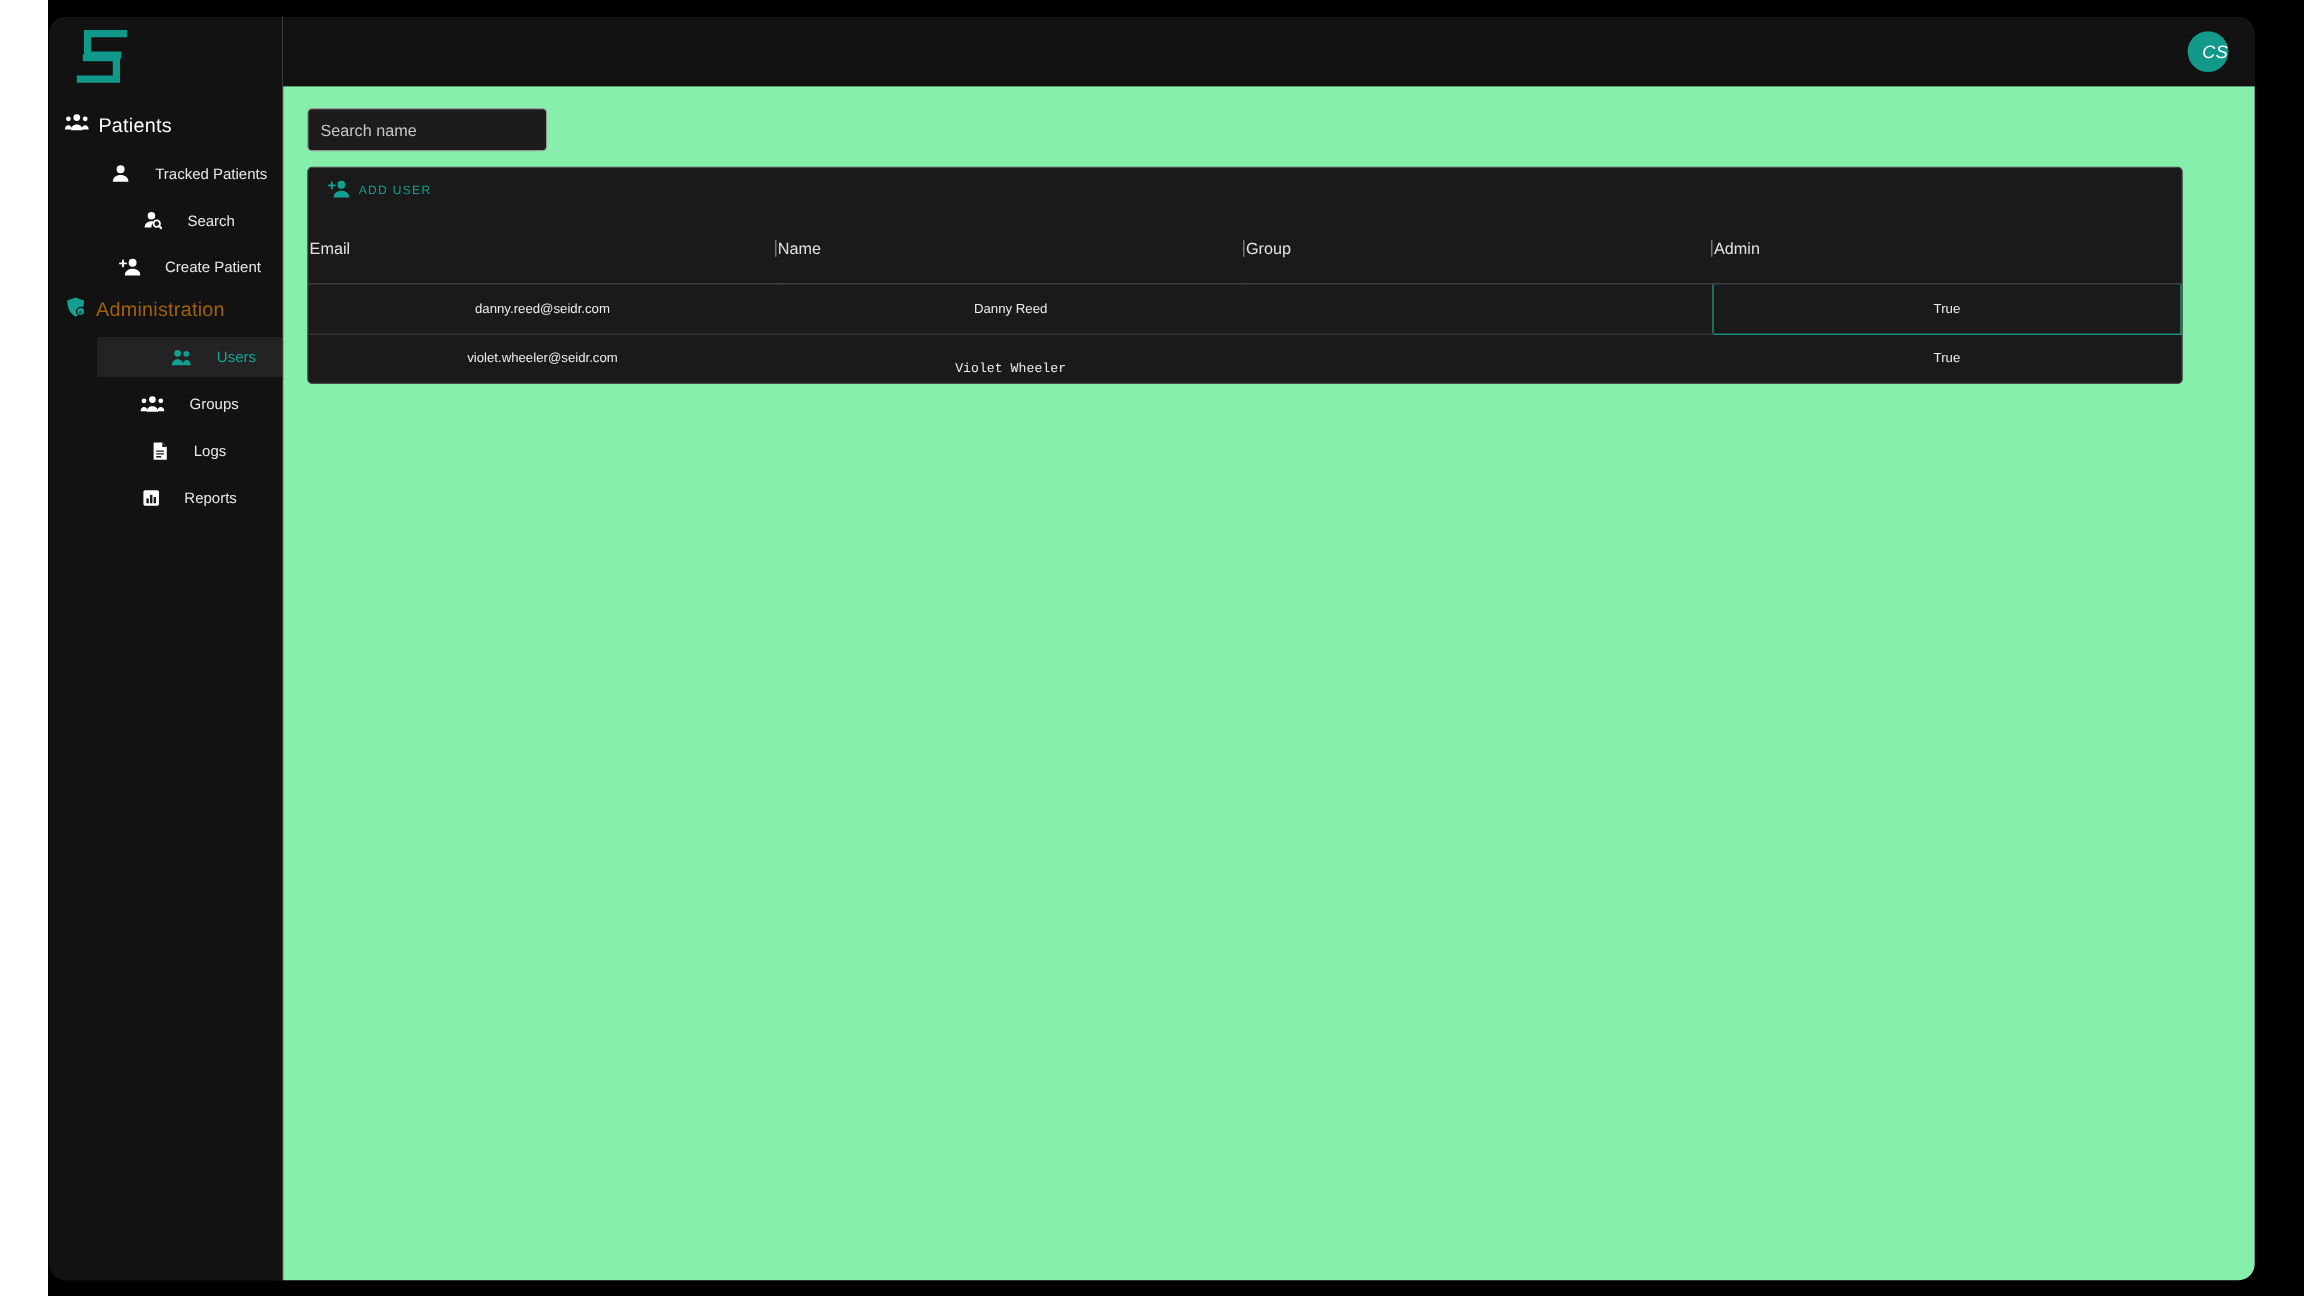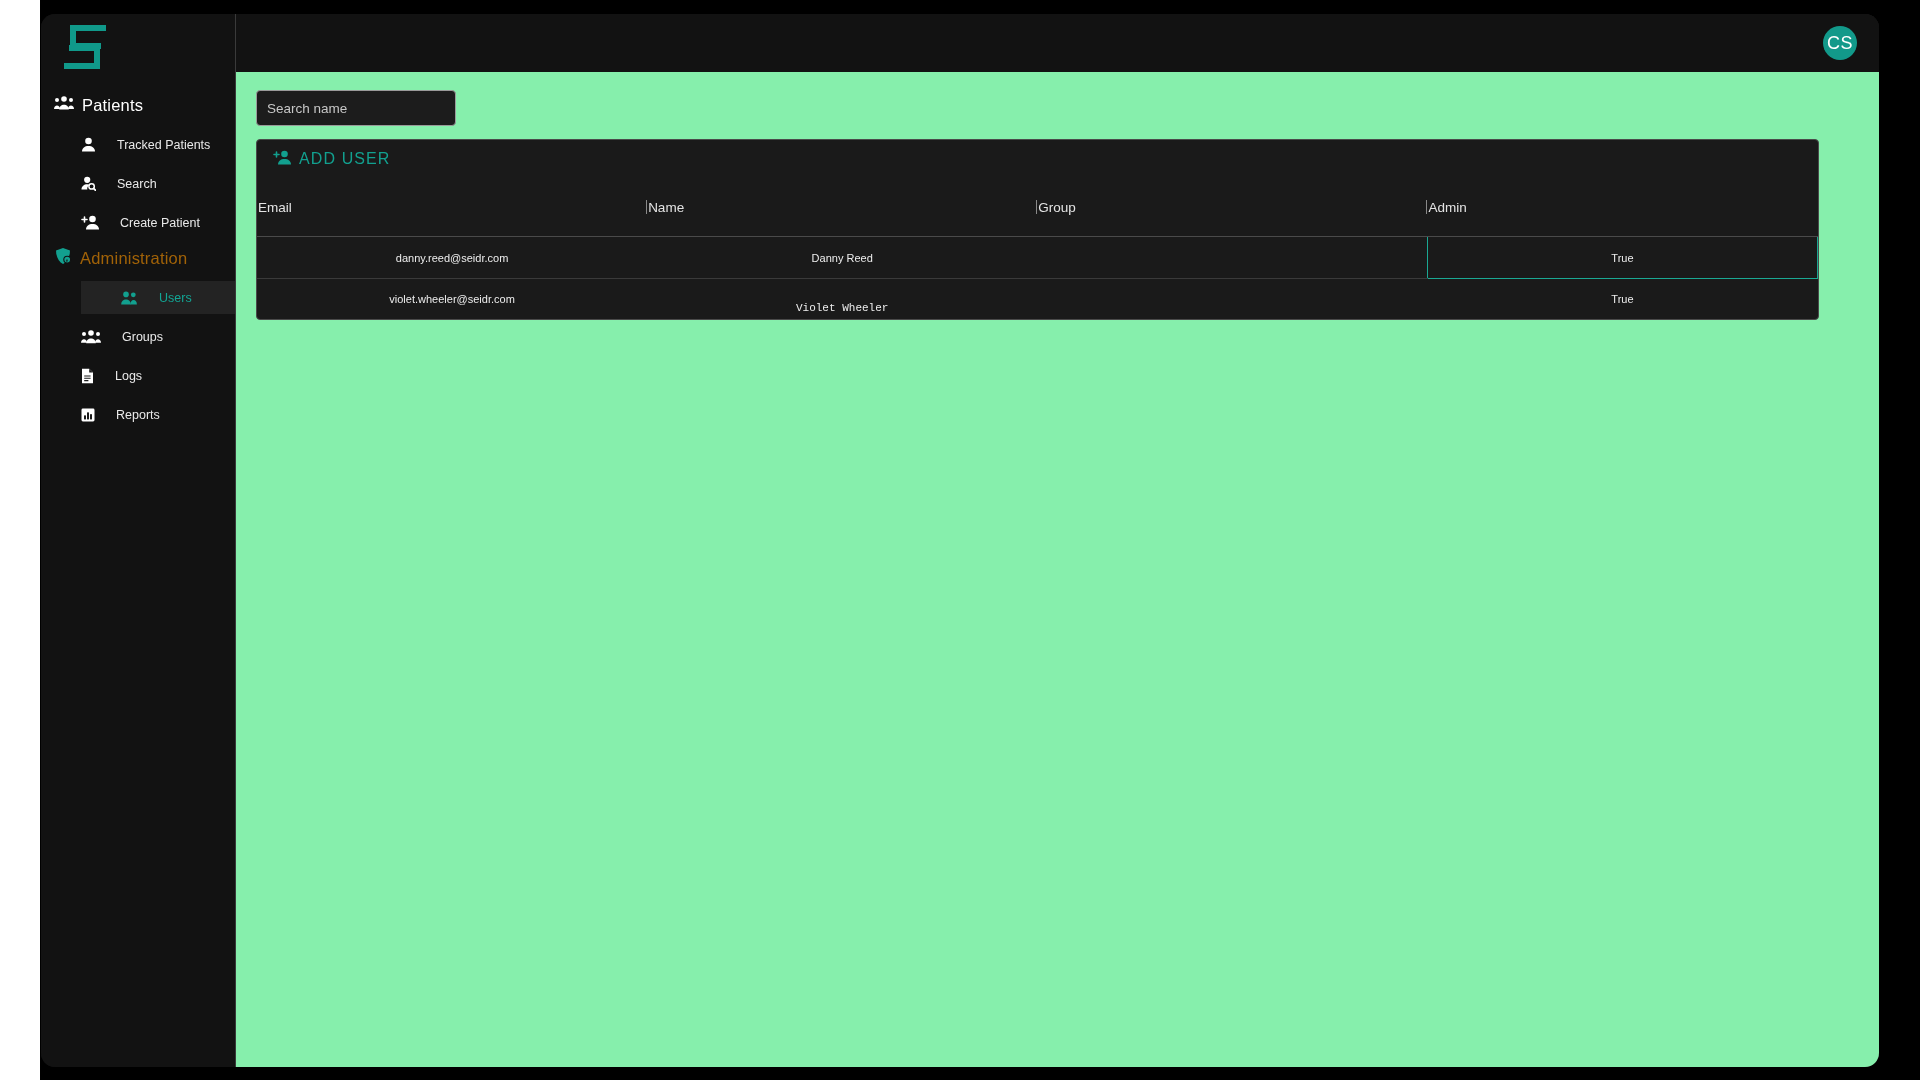--- a/index.html
+++ b/index.html
@@ -75,20 +75,21 @@
 
   .nav-item {
     display: flex;
     align-items: center;
     height: 33px;
     padding-left: 40px;
     gap: 21px;
     font-size: 12.5px;
     color: #e9e9e9;
     margin-top: 6px;
+    justify-content: center;
   }
   .nav-item.active {
     background: #232323;
     color: #12a594;
     margin-left: 40px;
   }
   .nav-item .ico { display:flex; align-items:center; }
 
   
   #main {
@@ -104,25 +105,26 @@
   }
   #avatar {
     position: absolute;
     right: 22px;
     top: 12px;
     width: 34px;
     height: 34px;
     border-radius: 50%;
     background: #12998a;
     color: #ffffff;
-    font-size: 18px;
+    font-size: 15px;
     letter-spacing: .5px;
     display: flex;
     align-items: center;
-    justify-content: center;
+    justify-content: flex-end;
+    font-style: italic;
   }
   #content {
     position: absolute;
     left: 0; right: 0; top: 58px; bottom: 0;
     background: #86efac;
     padding: 18px 20px 0 20px;
     box-sizing: border-box;
   }
 
   
@@ -155,21 +157,21 @@
     display: flex;
     align-items: center;
     padding-left: 12px;
     gap: 8px;
   }
   #add-user-btn {
     display: flex;
     align-items: center;
     gap: 8px;
     color: #12a08f;
-    font-size: 16px;
+    font-size: 10px;
     letter-spacing: 1.1px;
     background: transparent;
     border: none;
     padding: 4px 4px;
     cursor: pointer;
     font-family: "Liberation Sans", sans-serif;
   }
 
   table.users {
     width: 100%;

